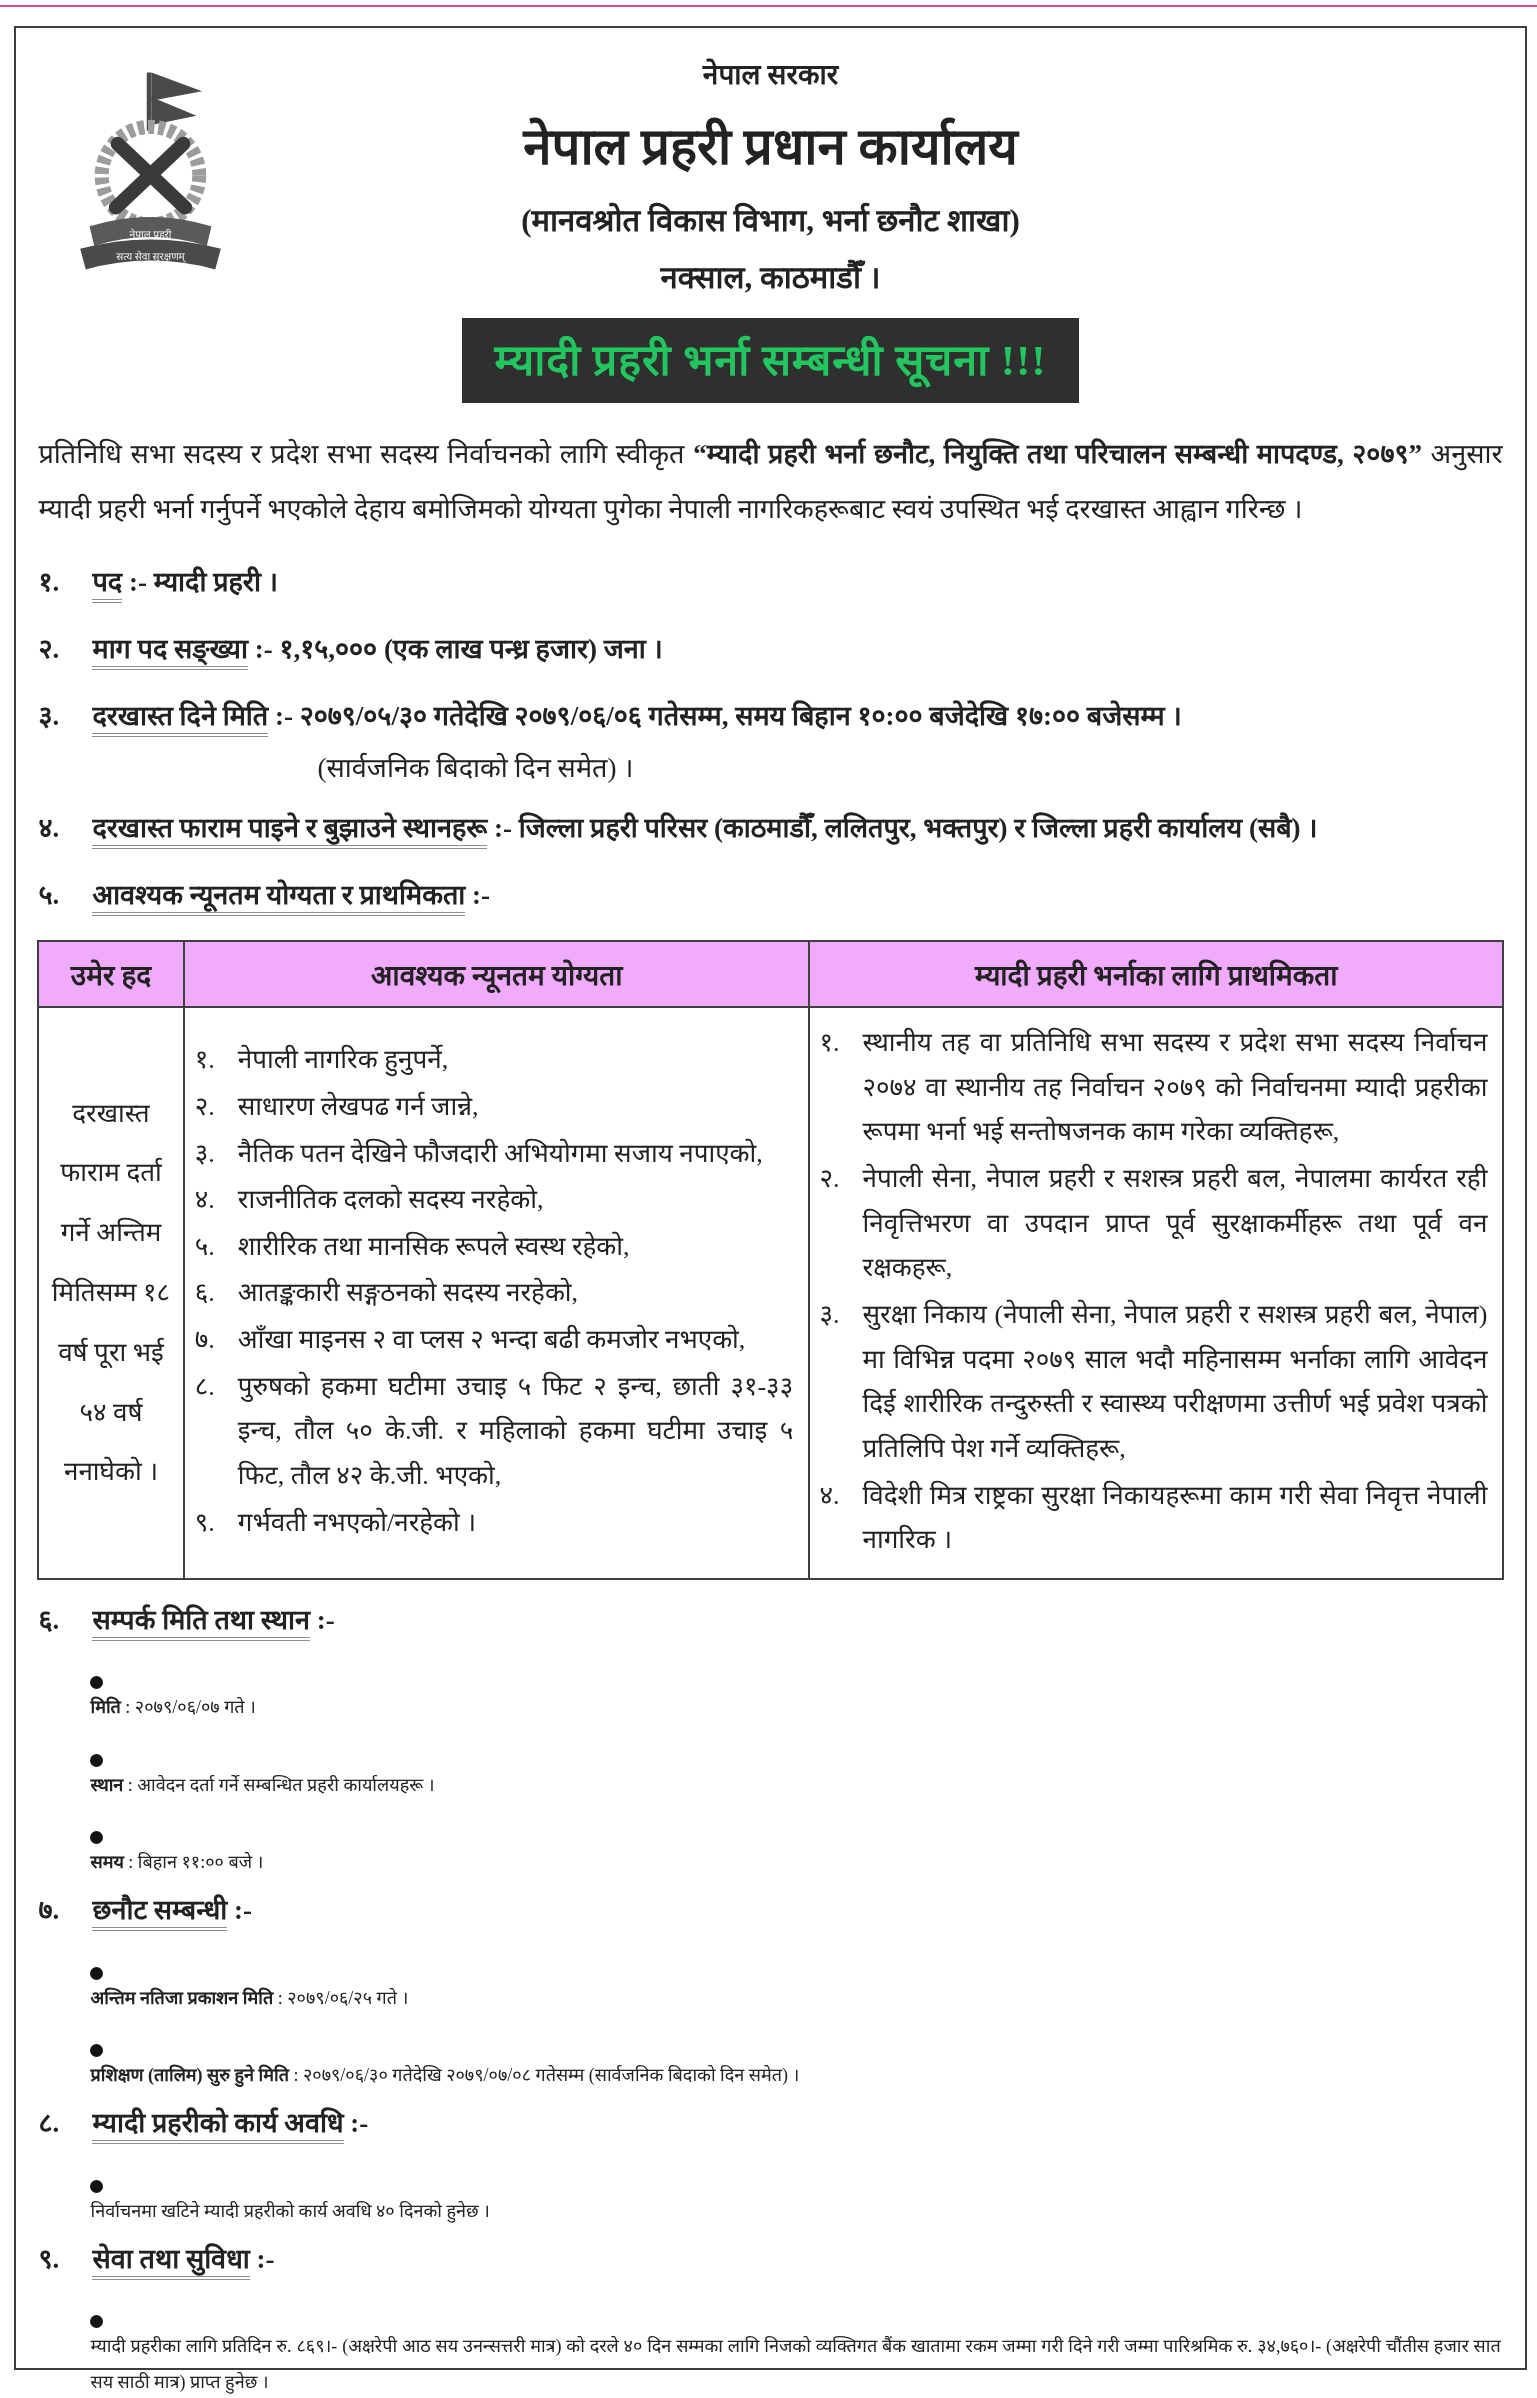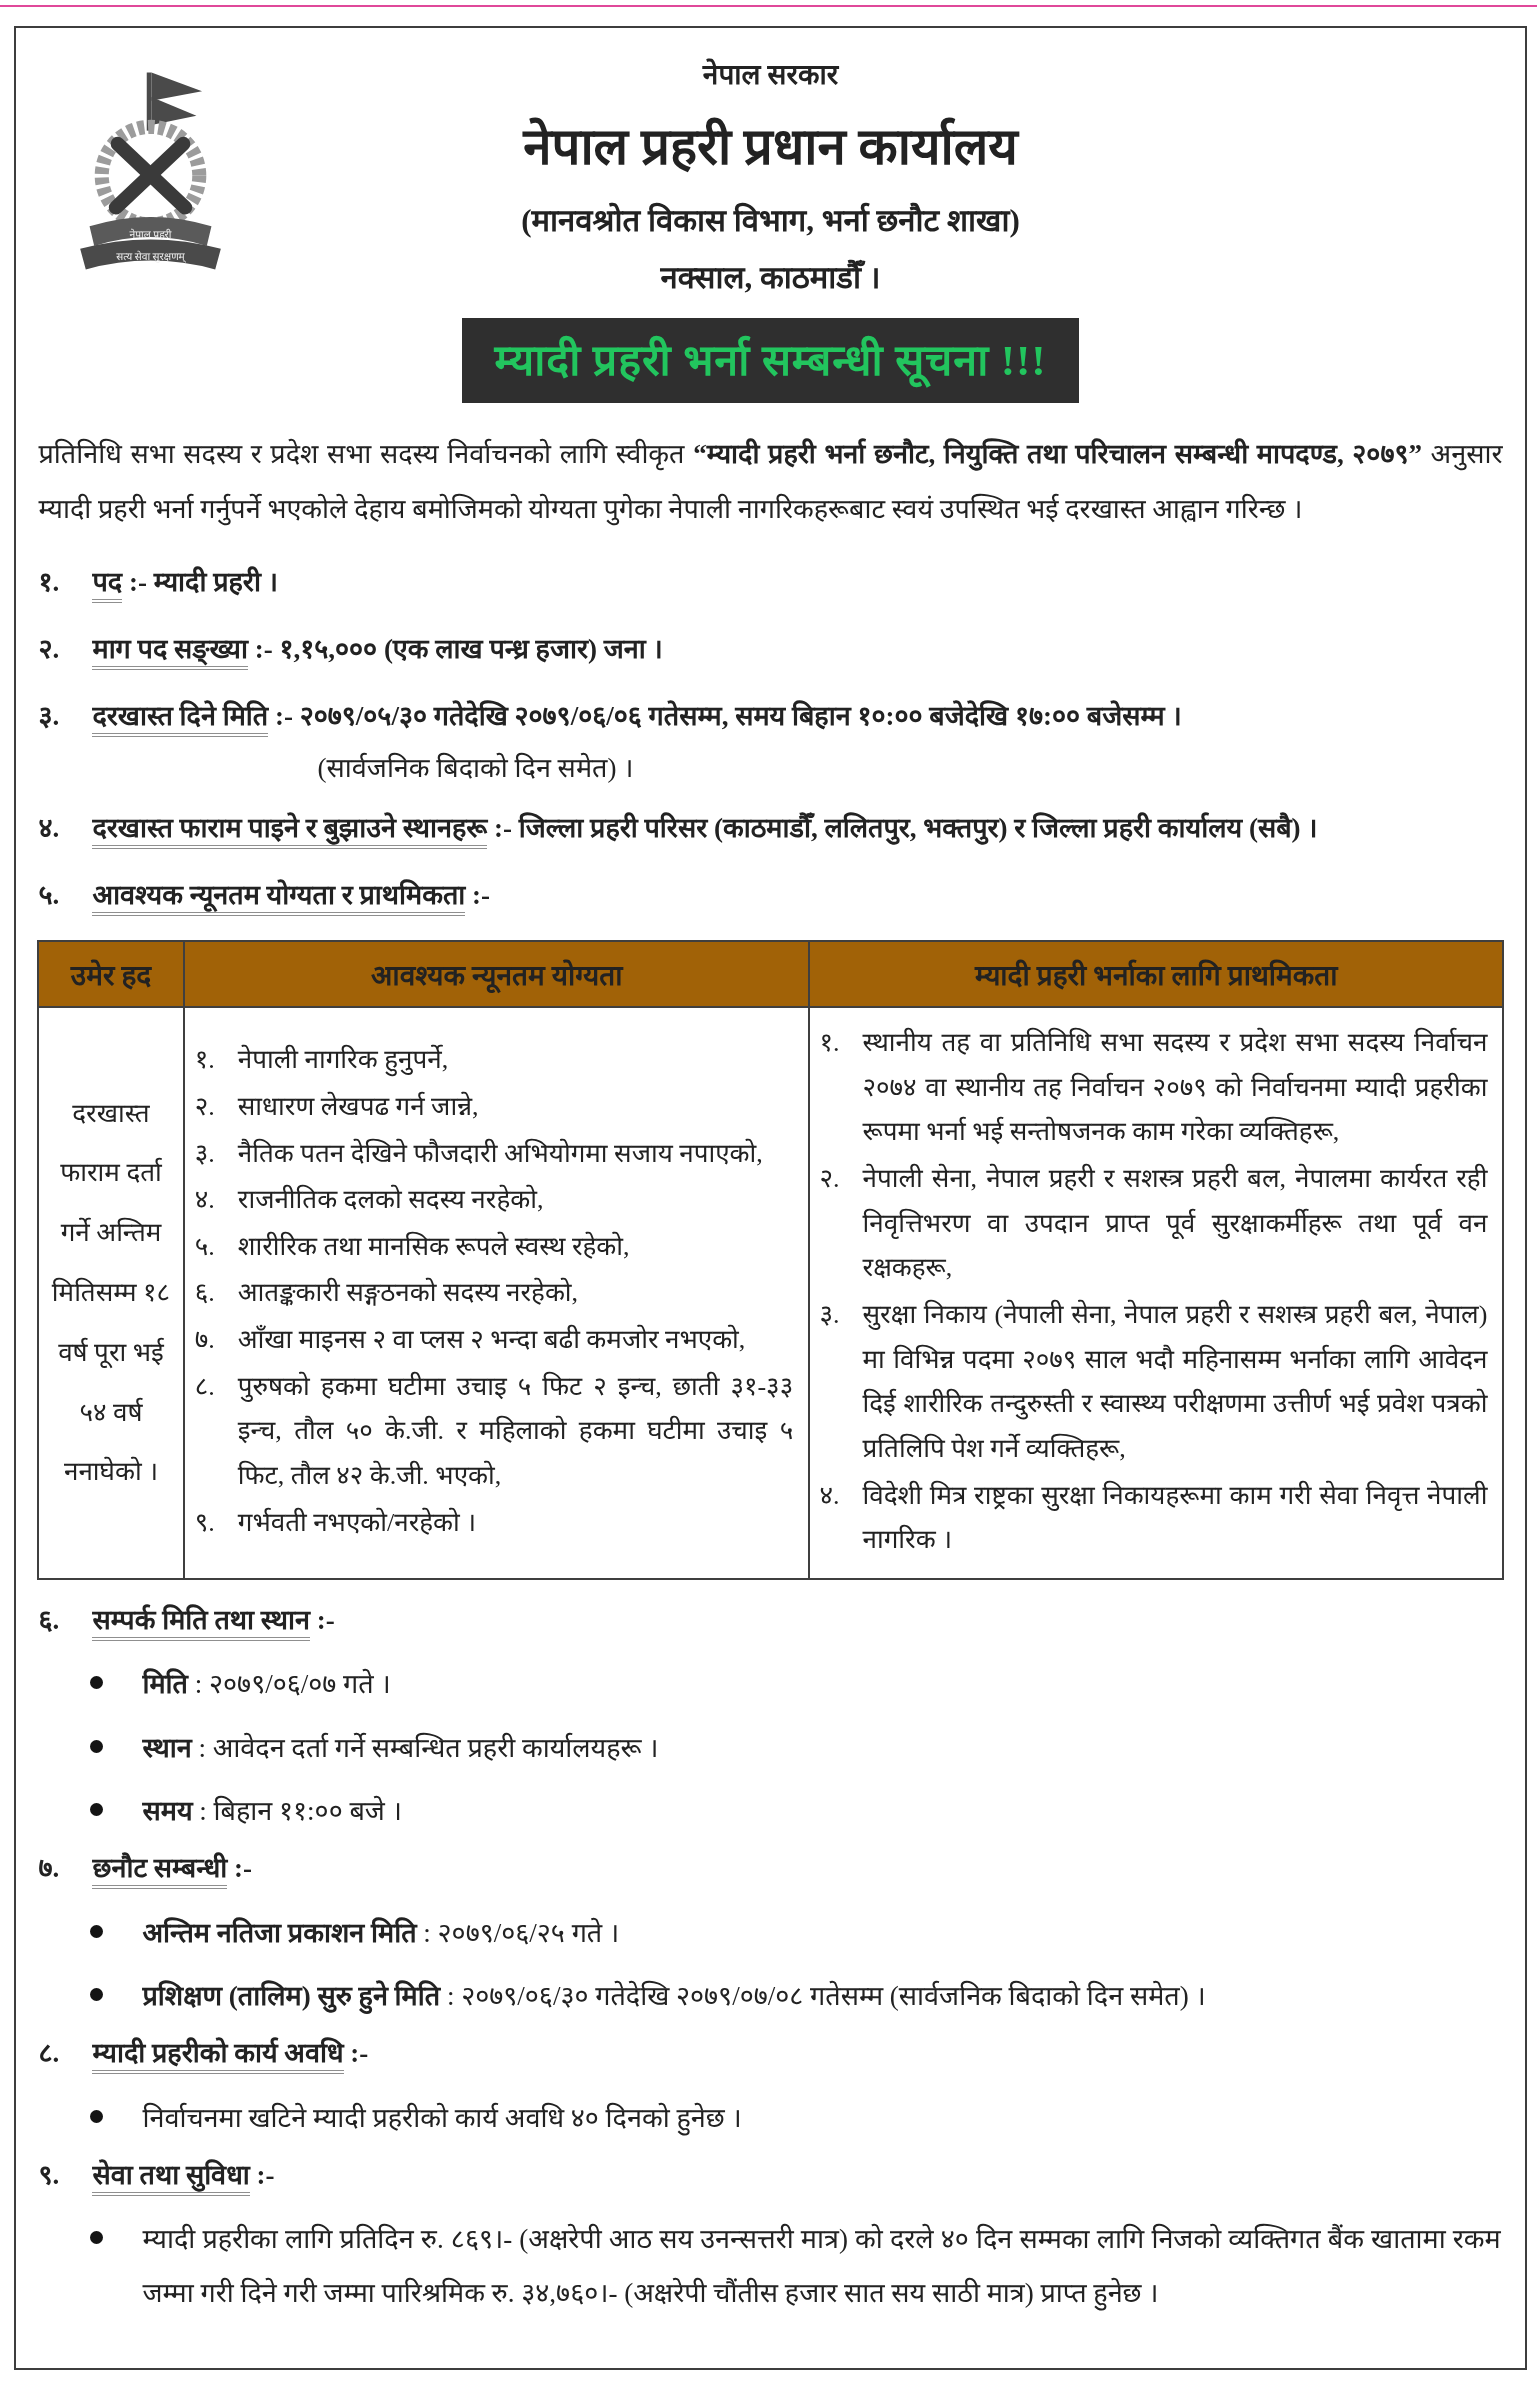--- a/index.html
+++ b/index.html
@@ -42,35 +42,35 @@
   .item{display:flex;margin:0 0 22.5px 1.9px;font-size:27px;line-height:1.65;}
   .inum{flex:none;width:54px;font-weight:bold;}
   .ibody{flex:1;}
   .item-cont{margin:-13px 0 20.6px 281px;font-size:27px;}
   table.qual{
     border-collapse:collapse;width:100%;
     margin:3.7px 0 19px 0;
     font-size:26px;
   }
   table.qual th{
-    background:#a16207;border:2.8px solid #3f3f3f;
+    background:#f0abfc;border:2.8px solid #3f3f3f;
     font-size:28px;font-weight:bold;padding:13px 7.5px;
   }
   table.qual td{
     border:2.8px solid #3f3f3f;vertical-align:middle;
     padding:13px 9.4px;
   }
   td.agecell{width:126px;text-align:center;line-height:2.3;font-size:26px;padding:5.6px 3.7px;}
   td.qualcell{width:604px;}
   .trow{display:flex;line-height:1.72;margin-bottom:1.9px;}
   .tn{flex:none;width:43px;text-align:left;}
   .tt{flex:1;text-align:justify;padding-right:5.6px;}
   .sec{margin:0 0 9.4px 1.9px;}
   .sec-head{display:flex;font-size:27px;line-height:1.6;margin-bottom:15px;}
-  .bullet{display:flex;padding-left:52px;font-size:27px;line-height:2.0;margin-bottom:9.4px;}
+  .bullet{display:flex;padding-left:52px;font-size:18px;line-height:2.0;margin-bottom:9.4px;flex-direction:column;}
   .dot{flex:none;width:13px;height:13px;border-radius:50%;background:#141414;margin:19px 39px 0 0;}
   .btxt{flex:1;text-align:justify;padding-right:3.7px;}
 </style>
 </head>
 <body>
 
 <div class="page">
   <div class="topline"></div>
 
   <div class="frame">

